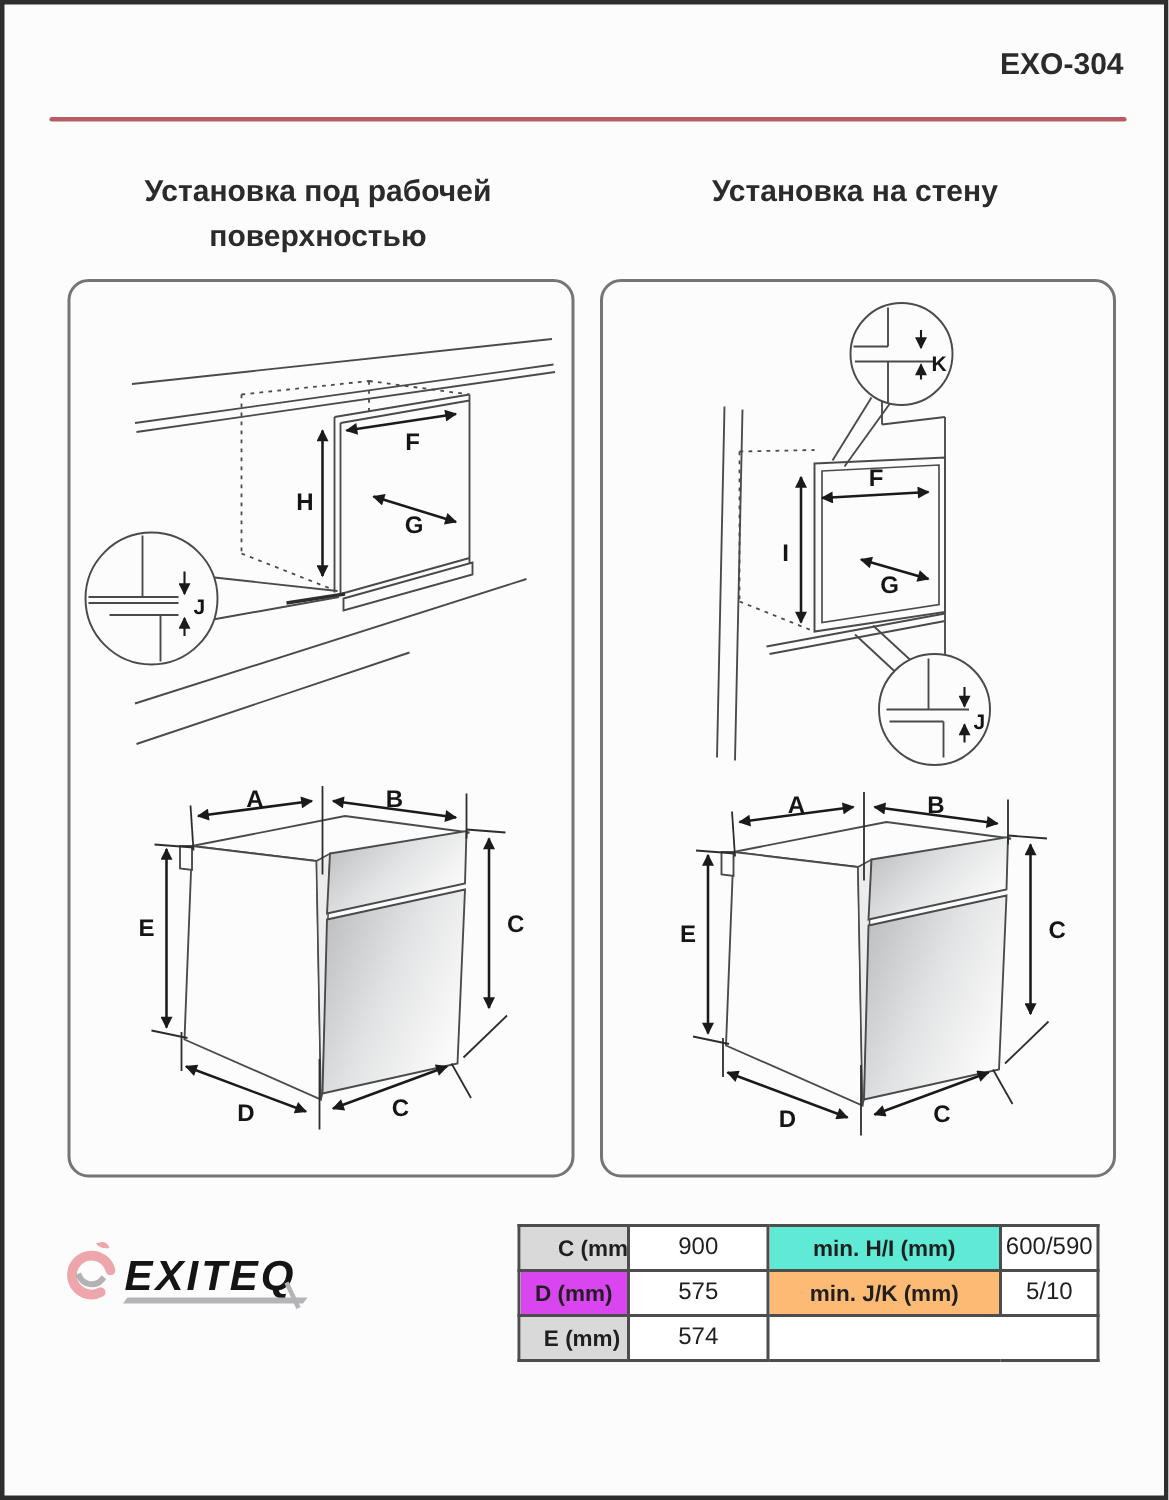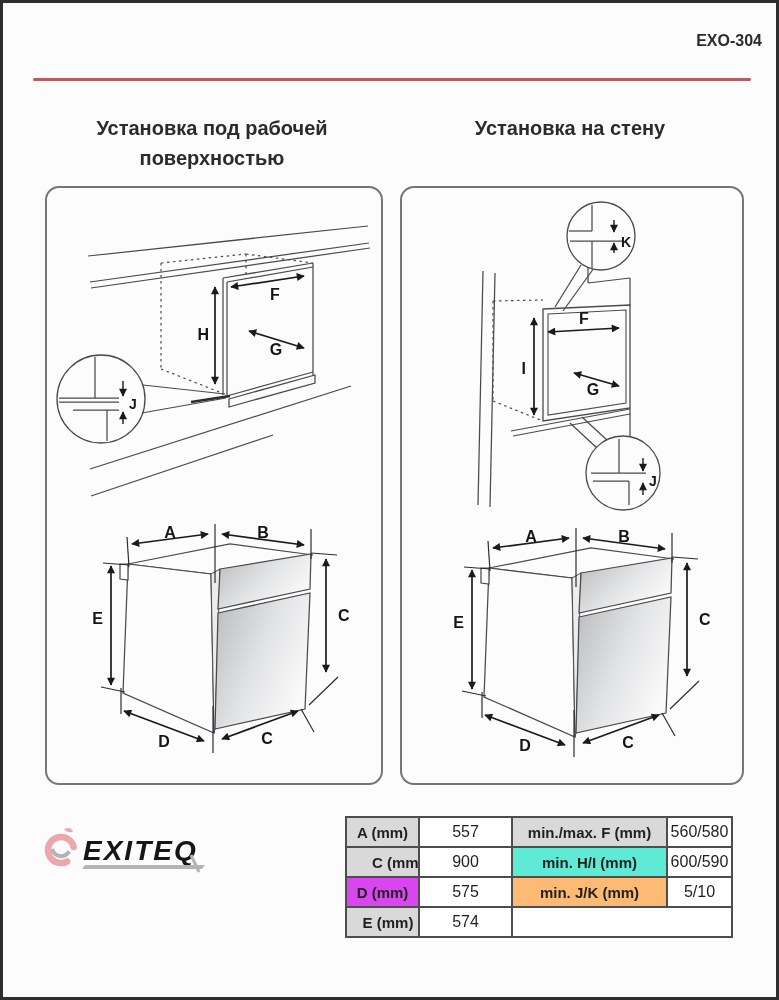--- a/index.html
+++ b/index.html
@@ -2,21 +2,21 @@
 <html><head>
 <meta charset="utf-8">
 <style>
   html,body{margin:0;padding:0;background:#e9e9e9;}
   .page{
     position:relative;width:779px;height:1000px;background:#fcfcfc;
     box-sizing:border-box;border:3px solid #2e2e2e;overflow:hidden;
     font-family:"Liberation Sans",sans-serif;color:#2b2b2b;
   }
   .hdr-title{position:absolute;left:30px;top:30px;font-size:23px;font-weight:bold;letter-spacing:.2px;}
-  .hdr-model{position:absolute;right:14px;top:29px;font-size:16px;font-weight:bold;}
+  .hdr-model{position:absolute;right:27px;top:29px;font-size:20px;font-weight:bold;}
   .hdr-line{position:absolute;left:30px;top:75px;width:718px;height:3px;border-radius:2px;}
   .sec-title{position:absolute;top:110px;font-size:20px;font-weight:bold;text-align:center;line-height:1.5;}
   .sec-title.left{left:69px;width:280px;}
   .sec-title.right{left:397px;width:340px;}
   .dbox{position:absolute;top:183px;height:595px;border:2px solid #757575;border-radius:14px;background:transparent;}
   .dbox.left{left:42px;width:334px;}
   .dbox.right{left:397px;width:340px;}
   svg{position:absolute;overflow:visible;}
   svg text{font-family:"Liberation Sans",sans-serif;font-weight:bold;fill:#151515;}
   .dim{stroke:#1a1a1a;stroke-width:1.7;fill:none;}
@@ -264,26 +264,20 @@
 
   <table class="dims-table">
     <colgroup>
         <col style="width:73px">
         <col style="width:93px">
         <col style="width:155px">
         <col style="width:65px">
       </colgroup>
     <tbody>
       <tr>
-        <td class="lab" style="background: rgb(217, 217, 217);">A (mm)</td>
-        <td class="val">557</td>
-        <td class="lab" style="background: rgb(217, 217, 217);">min./max. F (mm)</td>
-        <td class="val">560/580</td>
-      </tr>
-      <tr>
         <td class="lab" style="background: rgb(217, 217, 217); padding-left: 25px;">C (mm)</td>
         <td class="val">900</td>
         <td class="lab" style="background: #5eead4;">min. H/I (mm)</td>
         <td class="val">600/590</td>
       </tr>
       <tr>
         <td class="lab" style="background: #d946ef;">D (mm)</td>
         <td class="val">575</td>
         <td class="lab" style="background: #fdba74;">min. J/K (mm)</td>
         <td class="val">5/10</td>

